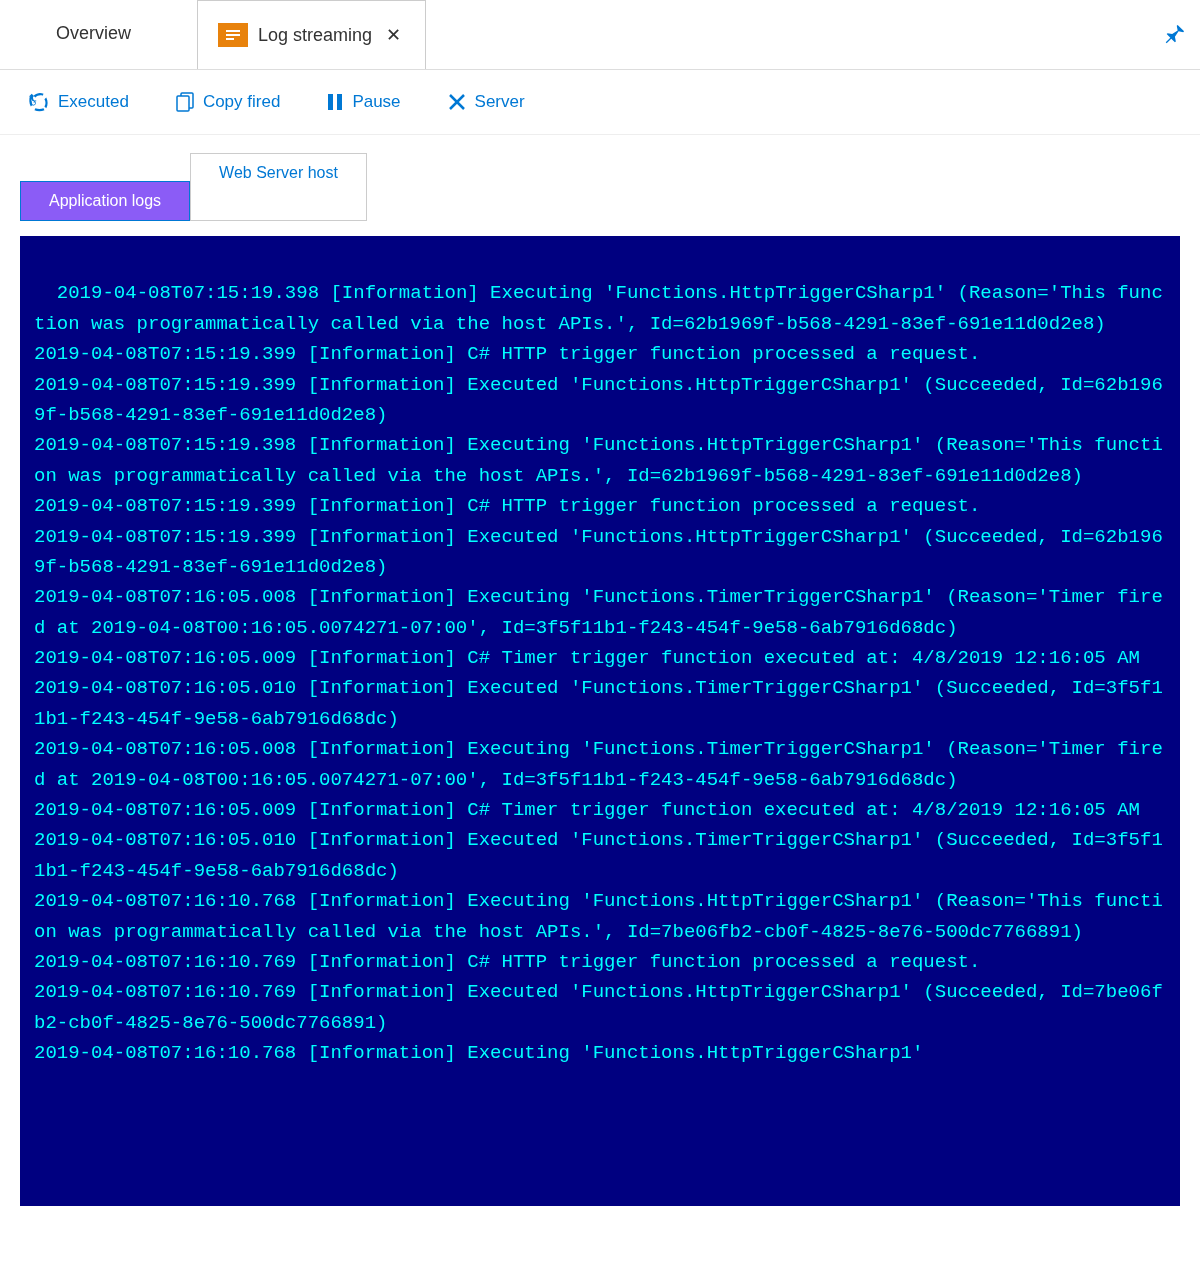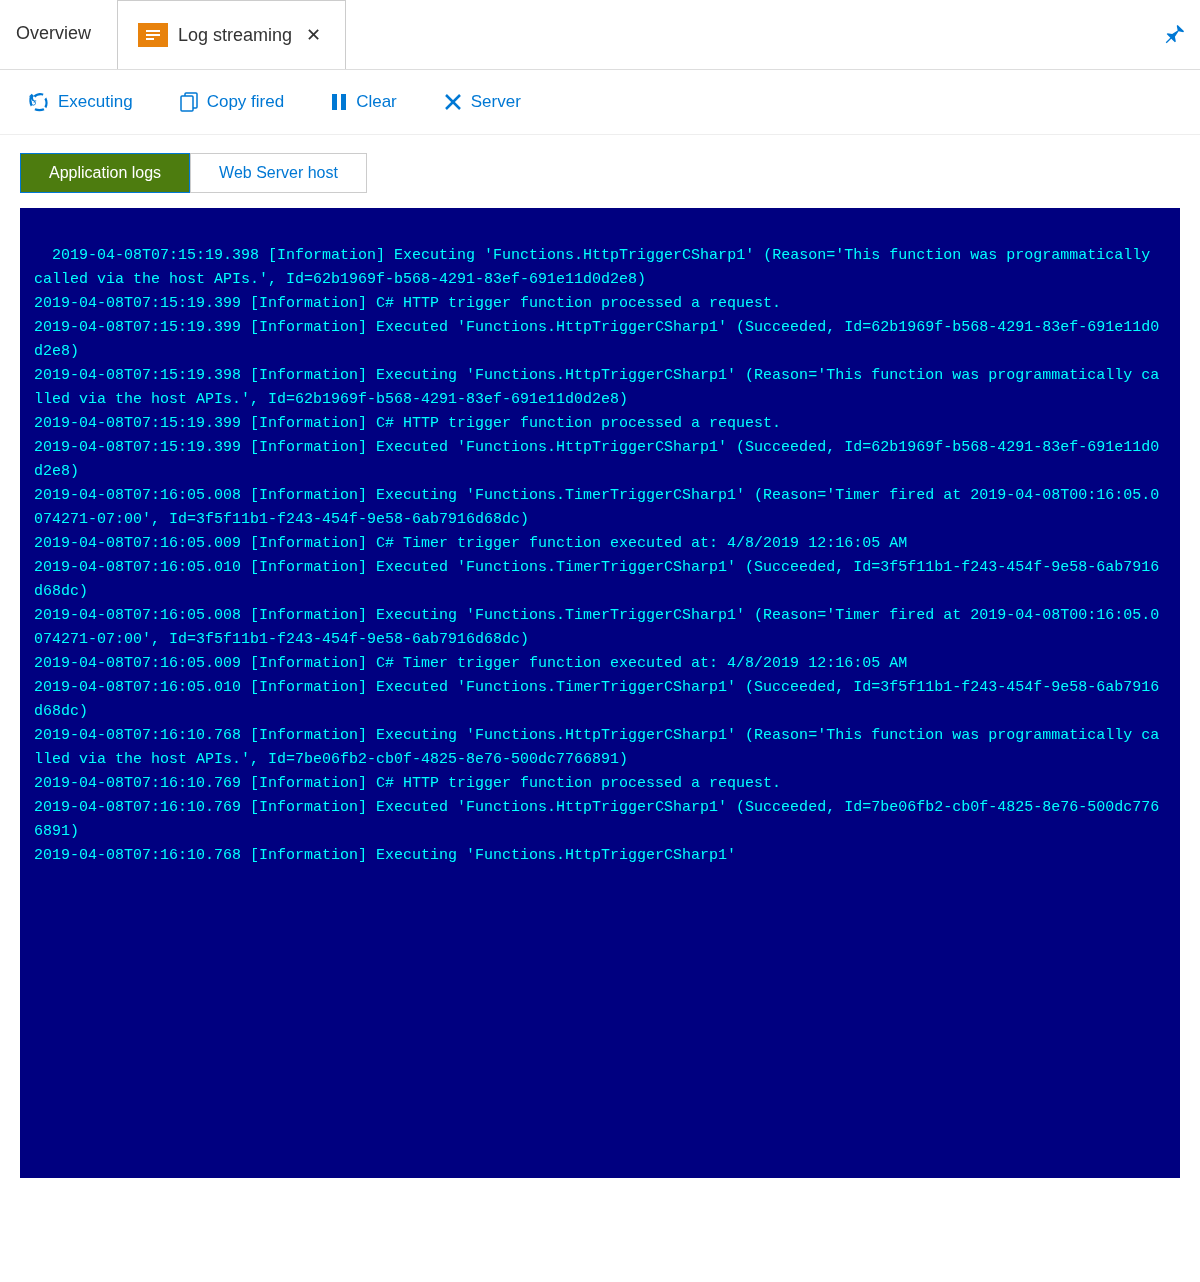--- a/index.html
+++ b/index.html
@@ -10,21 +10,21 @@
       display: flex;
       align-items: stretch;
       border-bottom: 1px solid #ddd;
       background: #fff;
       height: 70px;
     }
     .nav-tab {
       display: flex;
       align-items: center;
       justify-content: center;
-      padding: 0 16px;
+      padding: 0 56px;
       font-size: 18px;
       color: #333;
       cursor: pointer;
       border-bottom: 3px solid transparent;
       margin-bottom: -1px;
     }
     .nav-tab.active {
       color: #0078d4;
       border-bottom: 3px solid #0078d4;
     }
@@ -101,36 +101,37 @@
       padding: 18px 20px 0 20px;
       gap: 0;
     }
     .log-tab {
       padding: 10px 28px;
       font-size: 16px;
       cursor: pointer;
       border: 1px solid #ccc;
     }
     .log-tab.active {
-      background: #4d7c0f;
+      background: #8b5cf6;
       color: #fff;
       border-color: #0078d4;
+      margin-top: 28px;
     }
     .log-tab.inactive {
       background: #fff;
       color: #0078d4;
     }
 
     
     .log-console {
       margin: 15px 20px 0 20px;
       background: #000080;
       color: #00ffff;
       font-family: 'Courier New', Courier, monospace;
-      font-size: 15px;
+      font-size: 19px;
       line-height: 1.6;
       padding: 12px 14px;
       overflow-y: scroll;
       height: 970px;
       white-space: pre-wrap;
       word-break: break-all;
     }
     .log-console::-webkit-scrollbar {
       width: 16px;
     }
@@ -173,41 +174,41 @@
     <span class="toolbar-icon">
       <svg width="22" height="20" viewBox="0 0 24 22" fill="#0078d4">
         <path d="M4 6L2 4C1 8 1 12 3 16L5 14C3.5 11.5 3.5 8.5 4 6Z"></path>
         <path d="M6 4L8 6C10 4 13 3 16 4L17 2C13.5 0.5 9.5 1 6 4Z"></path>
         <path d="M20 6L18 8C19.5 10.5 19.5 13.5 18 16L20 18C22 14 22 10 20 6Z"></path>
         <path d="M8 18L7 20C10.5 21.5 14.5 21.5 18 20L17 18C14 19 11 19 8 18Z"></path>
         <path d="M0 3L3 0L6 3L4.5 3C4.5 3 4 6 6 8L4 8C2 6 1.5 3 1.5 3Z" transform="translate(1,2)"></path>
         <text x="2" y="15" font-size="9" fill="#0078d4" font-family="Arial">↺</text>
       </svg>
     </span>
-    <span>Executing</span>
+    <span>Executed</span>
   </button>
 
   <button class="toolbar-btn">
     <span class="toolbar-icon">
       <svg width="20" height="20" viewBox="0 0 20 20" fill="none" stroke="#0078d4" stroke-width="1.5">
         <rect x="6" y="1" width="12" height="15" rx="1"></rect>
         <rect x="2" y="4" width="12" height="15" rx="1" fill="white" stroke="#0078d4"></rect>
       </svg>
     </span>
     <span>Copy fired</span>
   </button>
 
   <button class="toolbar-btn">
     <span class="toolbar-icon">
       <svg width="18" height="18" viewBox="0 0 18 18" fill="#0078d4">
         <rect x="2" y="1" width="5" height="16"></rect>
         <rect x="11" y="1" width="5" height="16"></rect>
       </svg>
     </span>
-    <span>Clear</span>
+    <span>Pause</span>
   </button>
 
   <button class="toolbar-btn">
     <span class="toolbar-icon">
       <svg width="20" height="20" viewBox="0 0 20 20" fill="#0078d4">
         <line x1="3" y1="3" x2="17" y2="17" stroke="#0078d4" stroke-width="2.5"></line>
         <line x1="17" y1="3" x2="3" y2="17" stroke="#0078d4" stroke-width="2.5"></line>
       </svg>
     </span>
     <span>Server</span>

